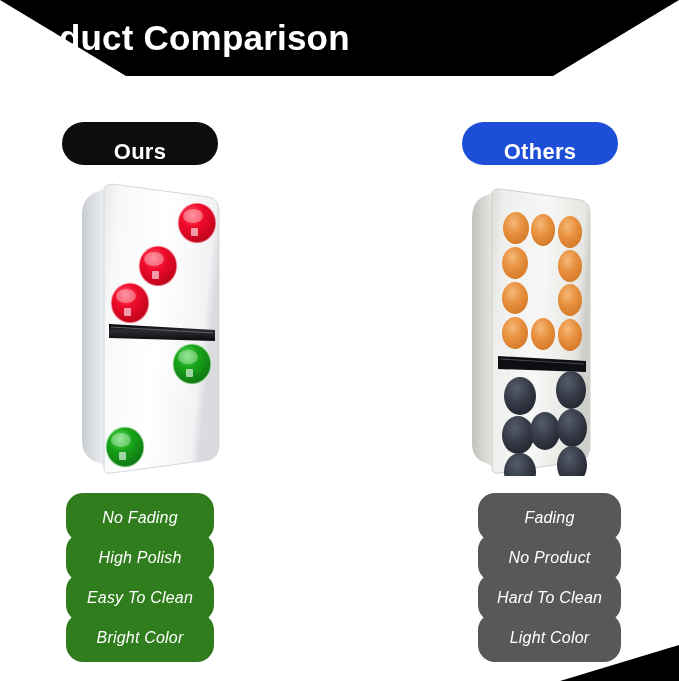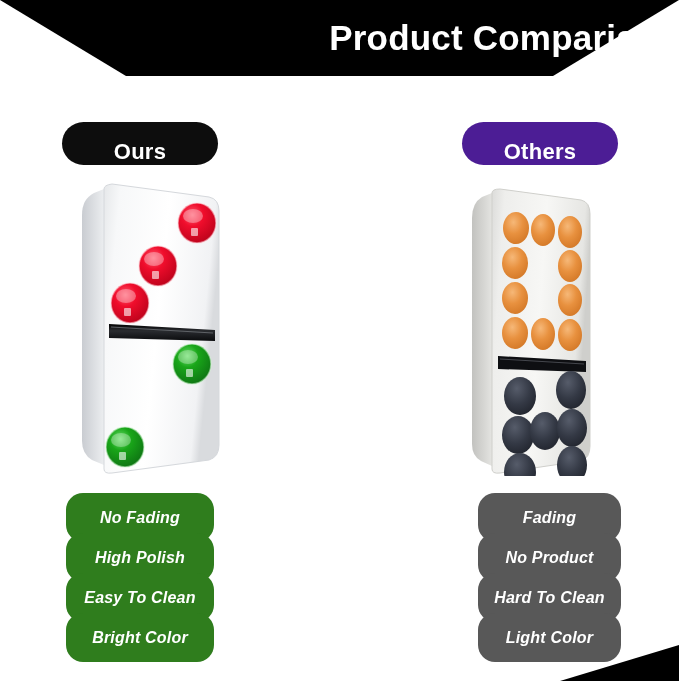--- a/index.html
+++ b/index.html
@@ -26,21 +26,21 @@
     width: 679px;
     height: 76px;
     background: #000000;
     clip-path: polygon(0 0, 679px 0, 679px 0, 553px 76px, 126px 76px, 0 0);
   }
   #page-title {
     position: absolute;
     left: 0;
     top: 16px;
     width: 679px;
-    text-align: right;
+    text-align: left;
     color: #ffffff;
     font-size: 35px;
     font-weight: bold;
     letter-spacing: 0.2px;
     line-height: 44px;
     white-space: nowrap;
   }
 
   
   #bottom-wedge {
@@ -69,21 +69,21 @@
   #badge-ours {
     left: 62px;
     top: 122px;
     width: 156px;
     background: #0d0d0d;
   }
   #badge-others {
     left: 462px;
     top: 122px;
     width: 156px;
-    background: #4c1d95;
+    background: #1d4ed8;
   }
   #vs-label {
     position: absolute;
     left: 295px;
     top: 113px;
     width: 90px;
     text-align: center;
     color: #0a0a0a;
     font-size: 42px;
     font-weight: bold;
@@ -109,21 +109,21 @@
   }
   .tile-svg { display: block; }
 
   
   .pill {
     position: absolute;
     height: 49px;
     border-radius: 17px;
     color: #ffffff;
     font-size: 16px;
-    font-weight: bold;
+    font-weight: normal;
     font-style: italic;
     display: flex;
     align-items: center;
     justify-content: center;
     letter-spacing: 0.2px;
     white-space: nowrap;
   }
   .pill-green { background: #2f7d1d; left: 66px; width: 148px; }
   .pill-gray  { background: #585858; left: 478px; width: 143px; }
   .pill-r0 { top: 493px; }

